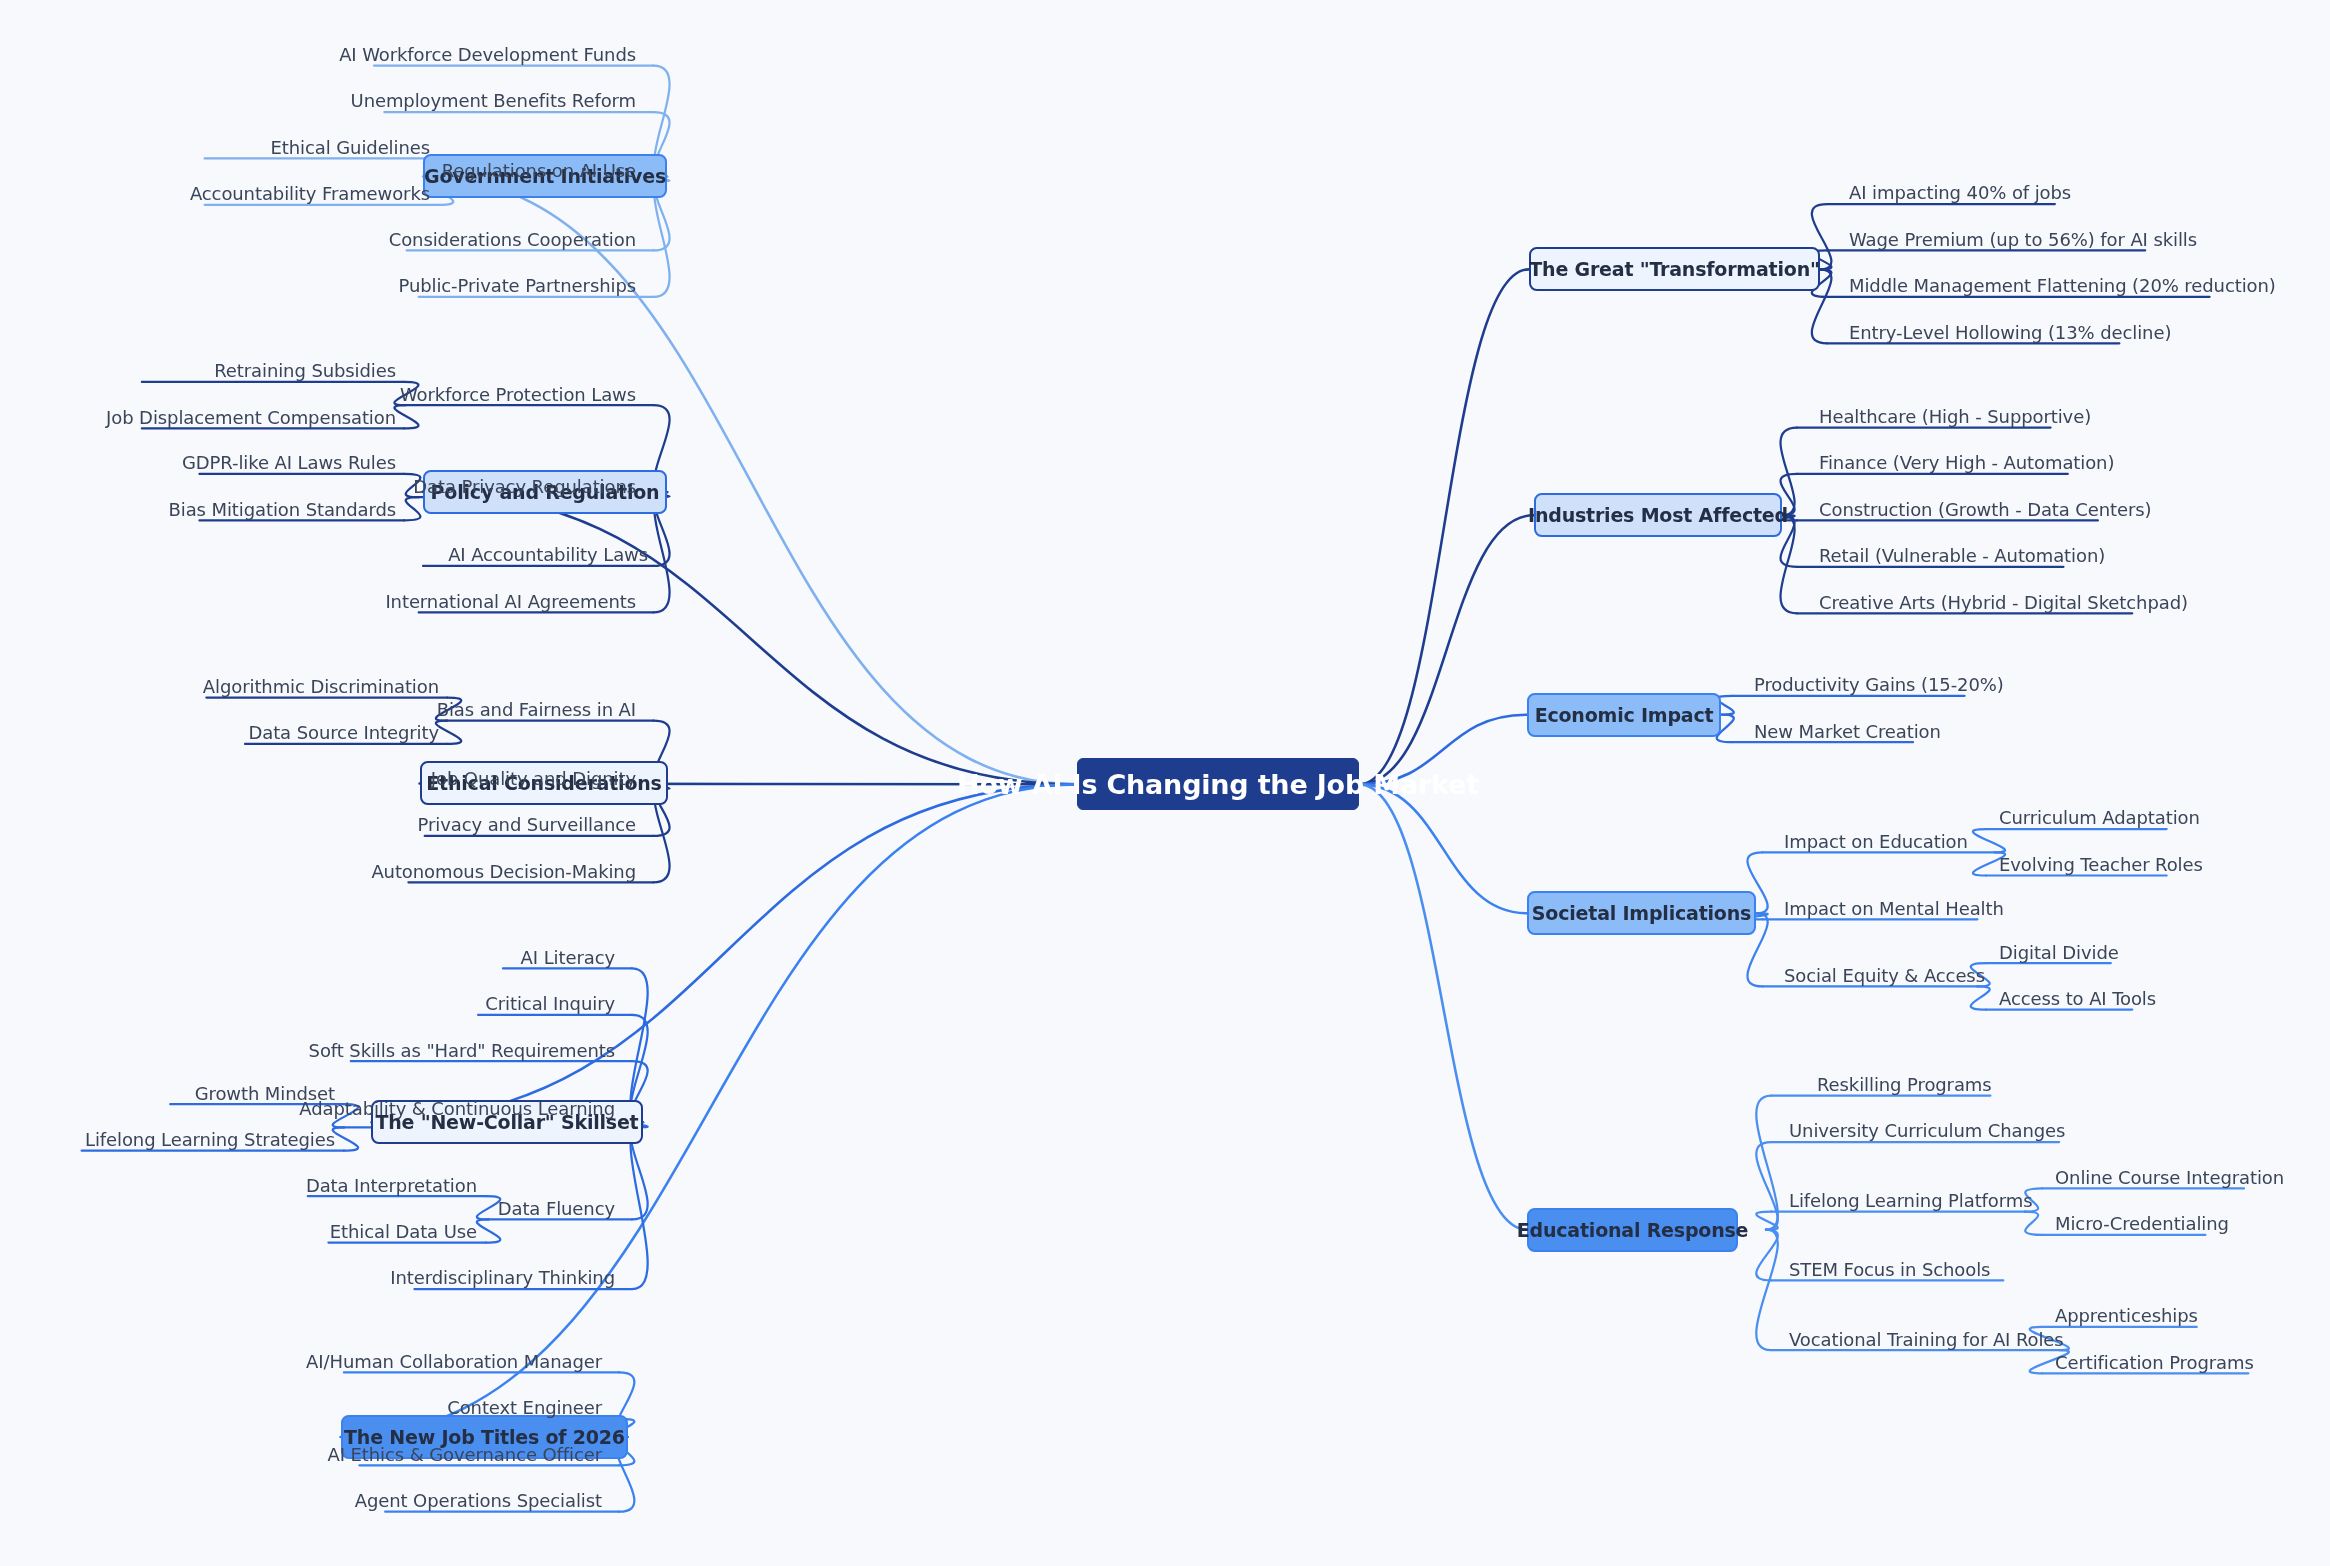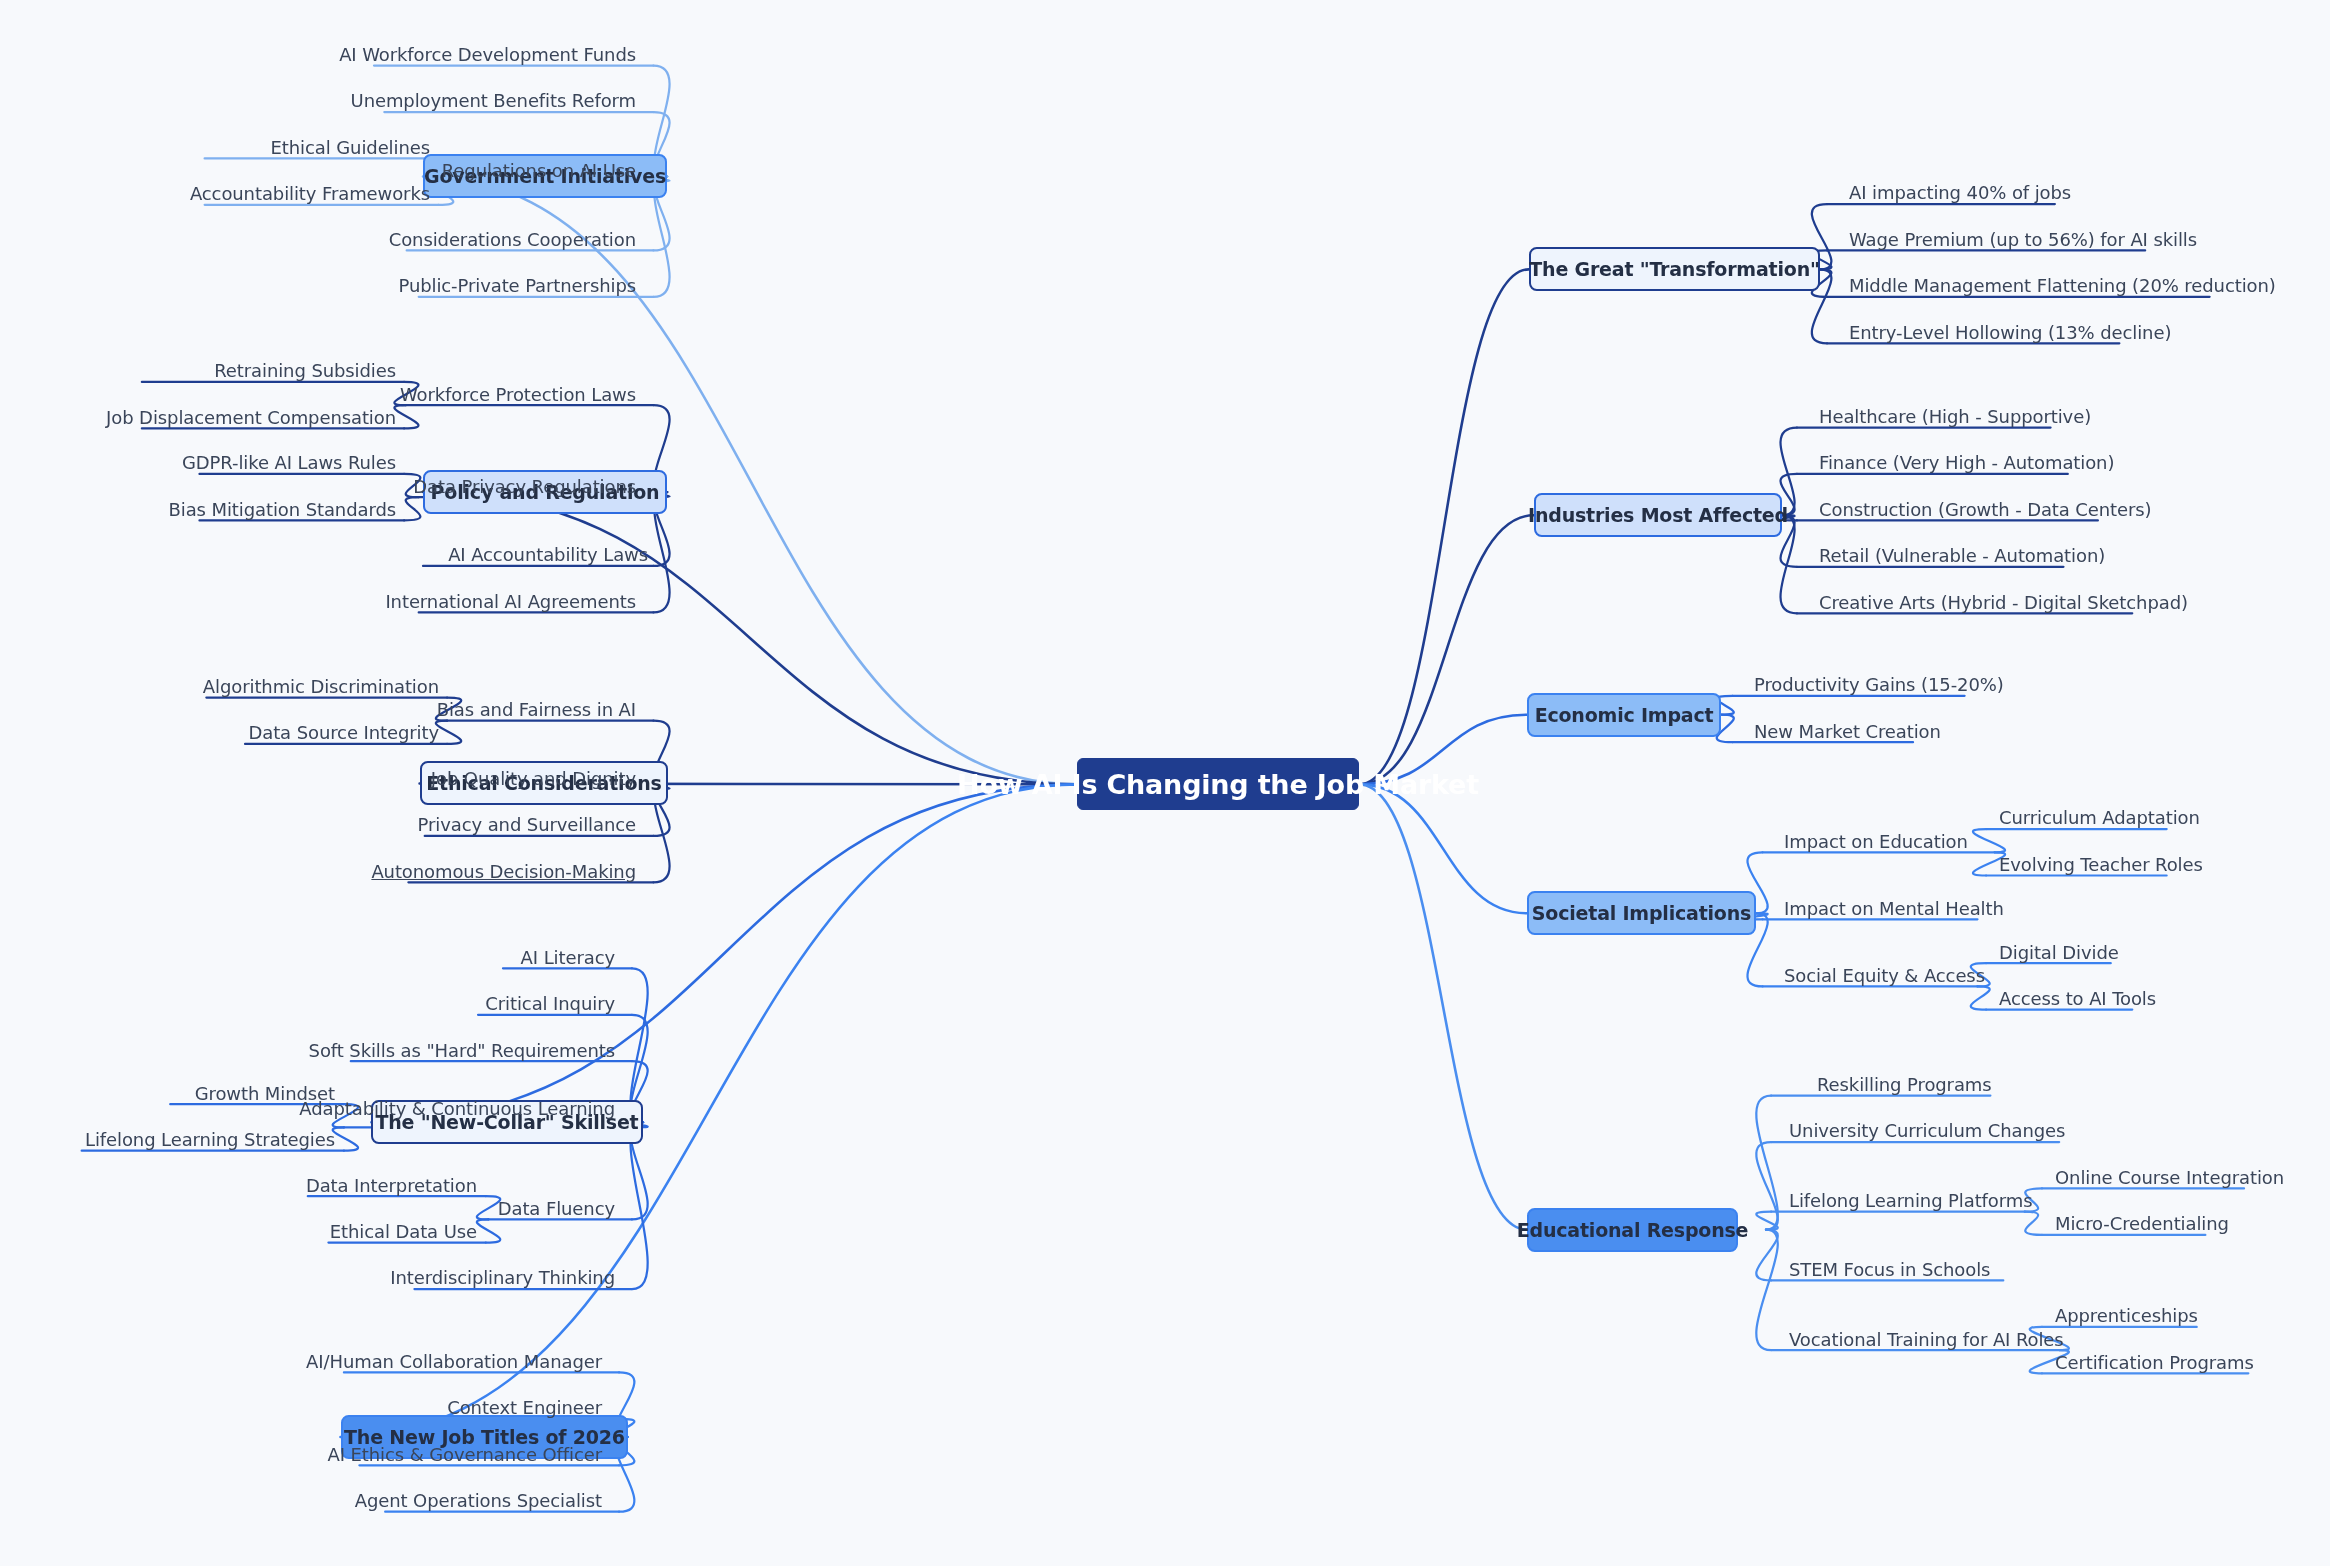--- a/index.html
+++ b/index.html
@@ -235,21 +235,21 @@
       <div class="leaf l" style="left: 636px; top: 476px;">Data Privacy Regulations</div>
       <div class="leaf l" style="left: 396px; top: 452px;">GDPR-like AI Laws Rules</div>
       <div class="leaf l" style="left: 396px; top: 499px;">Bias Mitigation Standards</div>
       <div class="leaf l" style="left: 636px; top: 544px; margin-left: 12px;">AI Accountability Laws</div>
       <div class="leaf l" style="left: 636px; top: 591px;">International AI Agreements</div>
       <div class="leaf l" style="left: 636px; top: 699px;">Bias and Fairness in AI</div>
       <div class="leaf l" style="left: 439px; top: 676px;">Algorithmic Discrimination</div>
       <div class="leaf l" style="left: 439px; top: 722px;">Data Source Integrity</div>
       <div class="leaf l" style="left: 636px; top: 768px;">Job Quality and Dignity</div>
       <div class="leaf l" style="left: 636px; top: 814px;">Privacy and Surveillance</div>
-      <div class="leaf l" style="left: 636px; top: 861px; text-decoration: underline;">Autonomous Decision-Making</div>
+      <div class="leaf l" style="left: 636px; top: 861px;">Autonomous Decision-Making</div>
       <div class="leaf l" style="left: 615px; top: 947px;">AI Literacy</div>
       <div class="leaf l" style="left: 615px; top: 993px;">Critical Inquiry</div>
       <div class="leaf l" style="left: 615px; top: 1040px;">Soft Skills as "Hard" Requirements</div>
       <div class="leaf l" style="left: 615px; top: 1098px;">Adaptability &amp; Continuous Learning</div>
       <div class="leaf l" style="left: 335px; top: 1083px;">Growth Mindset</div>
       <div class="leaf l" style="left: 335px; top: 1129px;">Lifelong Learning Strategies</div>
       <div class="leaf l" style="left: 615px; top: 1198px;">Data Fluency</div>
       <div class="leaf l" style="left: 477px; top: 1175px;">Data Interpretation</div>
       <div class="leaf l" style="left: 477px; top: 1221px;">Ethical Data Use</div>
       <div class="leaf l" style="left: 615px; top: 1267px;">Interdisciplinary Thinking</div>

